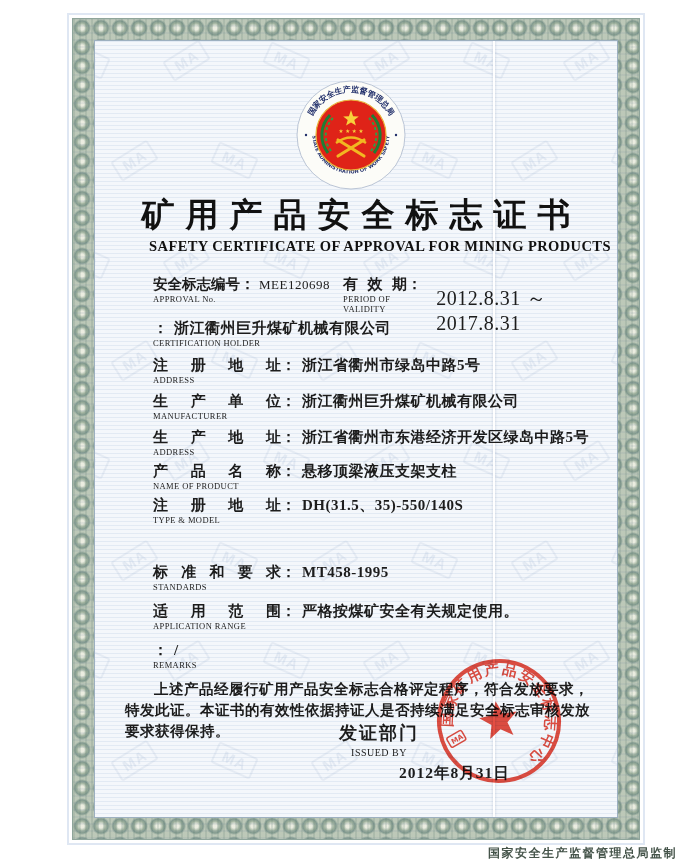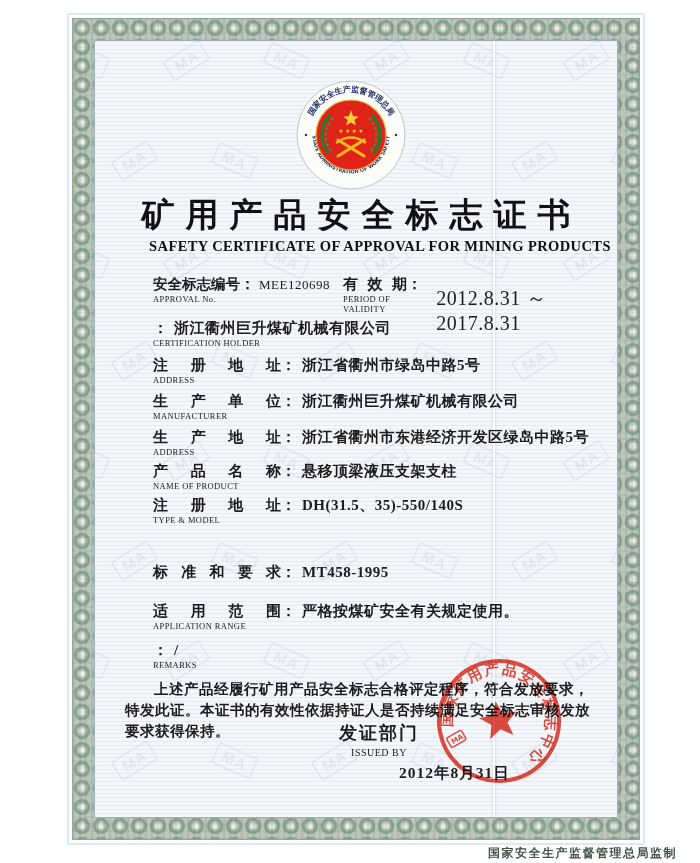--- a/index.html
+++ b/index.html
@@ -206,20 +206,21 @@
             <span class="val">DH(31.5、35)-550/140S</span>
           </div>
         <div class="eng">TYPE &amp; MODEL</div>
       </div>
       <div class="row" style="top:522px">
         <div class="line1">
             <span class="jlab w128">标准和要求</span>
             <span class="colon">：</span>
             <span class="val">MT458-1995</span>
           </div>
+        <div class="eng">STANDARDS</div>
       </div>
       <div class="row" style="top:561px">
         <div class="line1">
             <span class="jlab w128">适用范围</span>
             <span class="colon">：</span>
             <span class="val">严格按煤矿安全有关规定使用。</span>
           </div>
         <div class="eng">APPLICATION RANGE</div>
       </div>
       <div class="row" style="top:600px">

